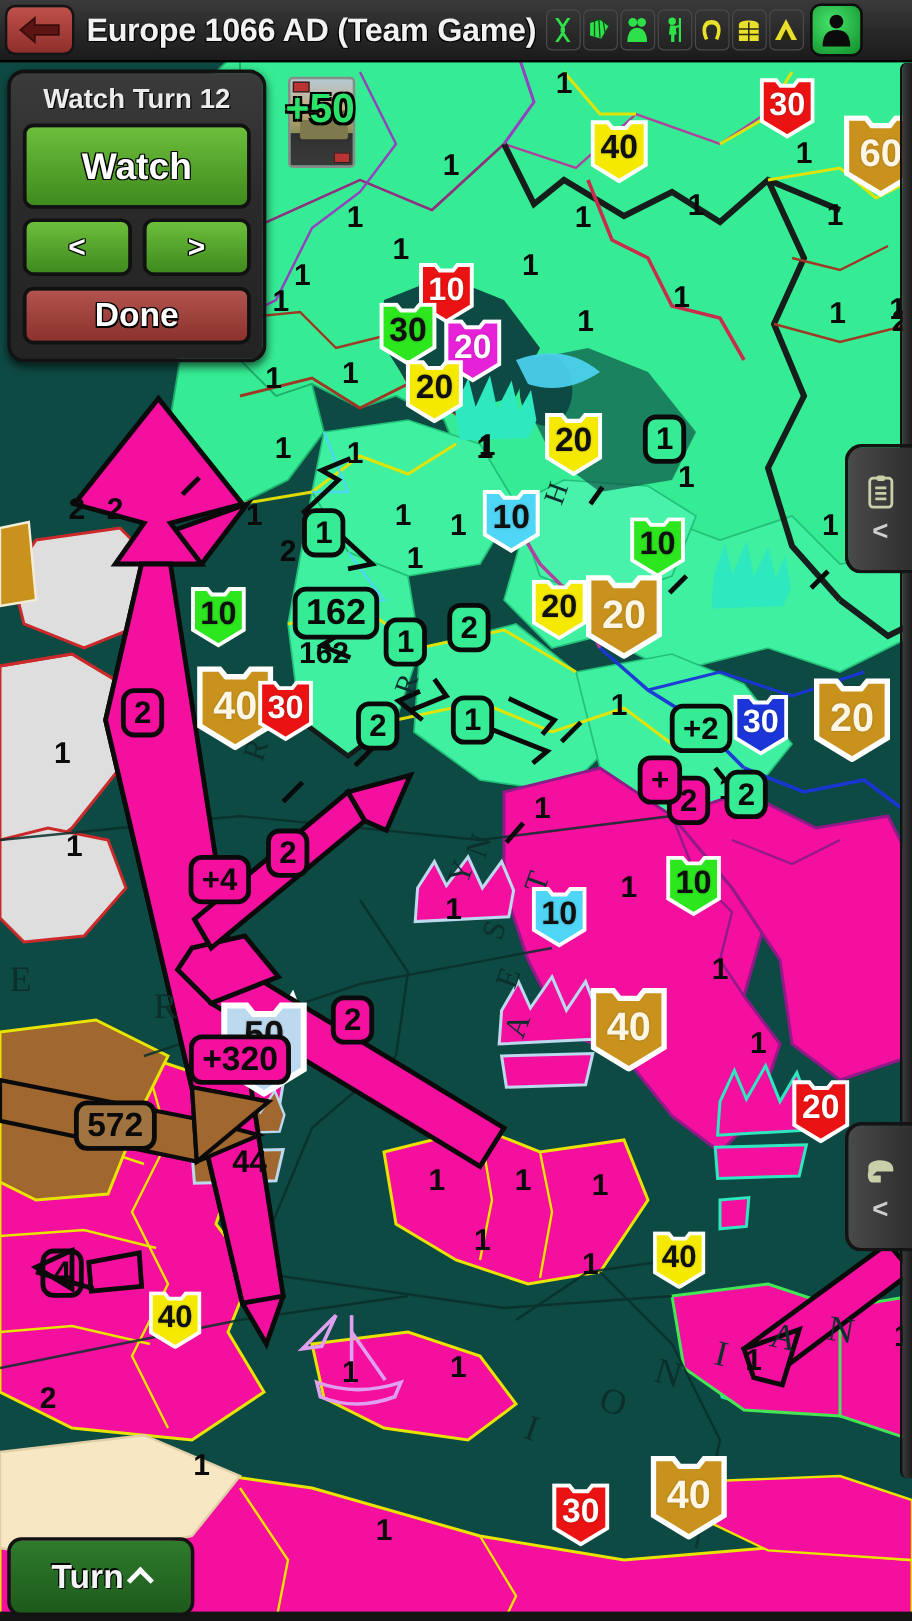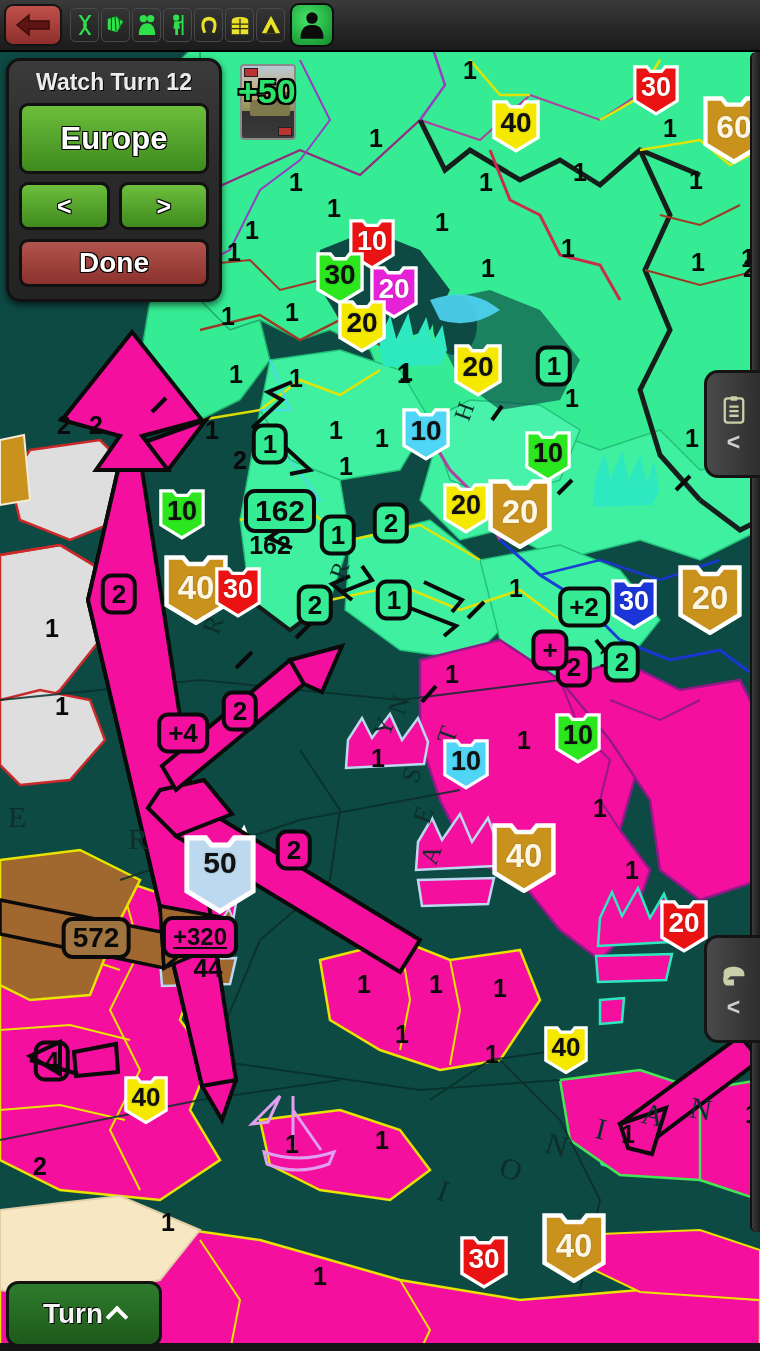--- a/index.html
+++ b/index.html
@@ -628,39 +628,40 @@
         <div class="tok badge green" style="left: 394px; top: 600px; font-size: 26px; min-height: 40px;">1</div>
         <div class="tok badge green" style="left: 554px; top: 366px; font-size: 26px; min-height: 40px;">1</div>
         <div class="tok badge green" style="left: 584px; top: 607px; font-size: 26px; min-height: 40px;">+2</div>
         <div class="tok badge green" style="left: 622px; top: 662px; font-size: 26px; min-height: 40px;">2</div>
         <div class="tok badge pink" style="left: 574px; top: 667px; font-size: 26px; min-height: 40px;">2</div>
         <div class="tok badge pink" style="left: 550px; top: 650px; font-size: 26px; min-height: 40px;">+</div>
         <div class="tok badge pink" style="left: 119px; top: 594px; font-size: 26px; min-height: 40px;">2</div>
         <div class="tok badge pink" style="left: 183px; top: 733px; font-size: 26px; min-height: 40px;">+4</div>
         <div class="tok badge pink" style="left: 240px; top: 711px; font-size: 26px; min-height: 40px;">2</div>
         <div class="tok badge pink" style="left: 294px; top: 850px; font-size: 26px; min-height: 40px;">2</div>
-        <div class="tok badge pink" style="left: 200px; top: 937px; font-size: 24px; min-height: 42px; text-decoration: underline;">+320</div>
+        <div class="tok badge pink" style="left: 200px; top: 883px; font-size: 28px; min-height: 42px;">+320</div>
         <div class="tok badge brown" style="left: 96px; top: 938px; font-size: 28px; min-height: 42px;">572</div>
         <div class="tok badge " style="background: transparent; left: 52px; top: 1061px; font-size: 26px; min-height: 40px;">4</div>
       </div>
     <div id="extras-layer">
         <div class="tok army" style="left: 270px; top: 545px; font-size: 25px;">162</div>
         <div class="tok army" style="left: 208px; top: 968px; font-size: 26px;">44</div>
         <div class="tok army" style="left: 64px; top: 425px; font-size: 25px;">2</div>
         <div class="tok army" style="left: 96px; top: 425px; font-size: 25px;">2</div>
         <div class="tok army" style="left: 750px; top: 268px; font-size: 25px;">2</div>
       </div>
   </div>
 
   <div id="topbar">
     <div id="back-btn">
       <svg viewBox="0 0 36 24">
         <path d="M14,2 L2,12 L14,22 L14,16 L34,16 L34,8 L14,8 Z" fill="#5c1513" stroke="#3a0d0c" stroke-width="1.5"></path>
       </svg>
     </div>
+    <div id="game-title">Europe 1066 AD (Team Game)</div>
     <div id="hdr-icons">
       <div class="hdr-ico">
         <svg viewBox="0 0 24 26">
             <path d="M5,2 L9,8 L12,13 L15,8 L19,2 L16,2 L12,8 L8,2 Z M12,13 L9,18 L5,24 L8,24 L12,18 L16,24 L19,24 L15,18 Z" fill="#2ee04a"></path>
             <rect x="10" y="11" width="4" height="4" fill="#2ee04a"></rect>
           </svg>
       </div>
       <div class="hdr-ico">
         <svg viewBox="0 0 24 26">
             <path d="M3,6 L12,3 L20,9 L13,21 L3,18 Z" fill="#2ee04a"></path>
@@ -704,21 +705,21 @@
     <div id="avatar-btn">
       <svg viewBox="0 0 24 26">
           <circle cx="12" cy="7" r="5" fill="#0b0b0b"></circle>
           <path d="M2,25 C2,15 7,13 12,13 C17,13 22,15 22,25 Z" fill="#0b0b0b"></path>
         </svg>
     </div>
   </div>
 
   <div id="watch-panel">
     <div id="watch-title">Watch Turn 12</div>
-    <div class="wbtn green-btn" id="watch-btn">Europe</div>
+    <div class="wbtn green-btn" id="watch-btn">Watch</div>
     <div id="nav-row">
       <div class="wbtn green-btn nav-btn">&lt;</div>
       <div class="wbtn green-btn nav-btn">&gt;</div>
     </div>
     <div class="wbtn" id="done-btn">Done</div>
   </div>
 
   <div id="right-edge"></div>
 
   <div class="side-tab" id="tab-cards">

